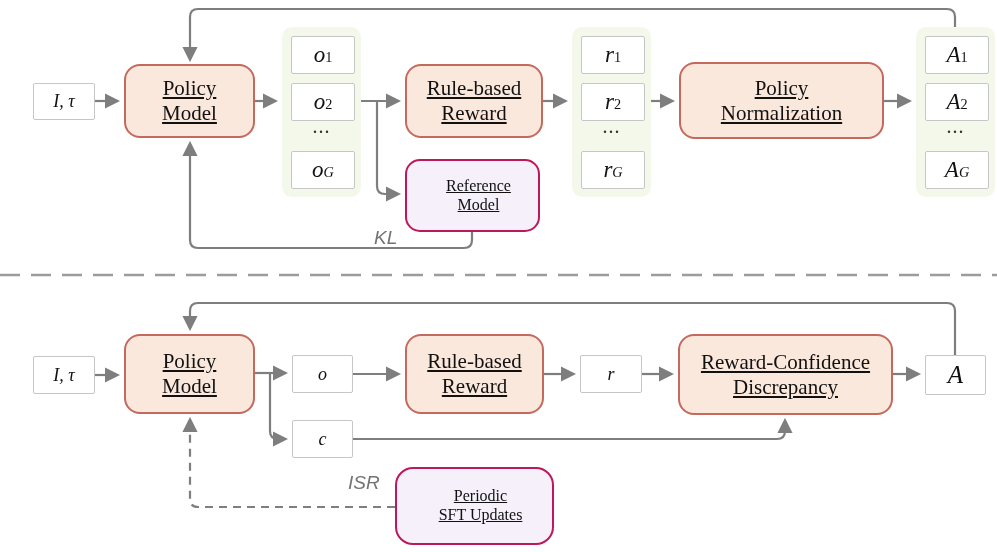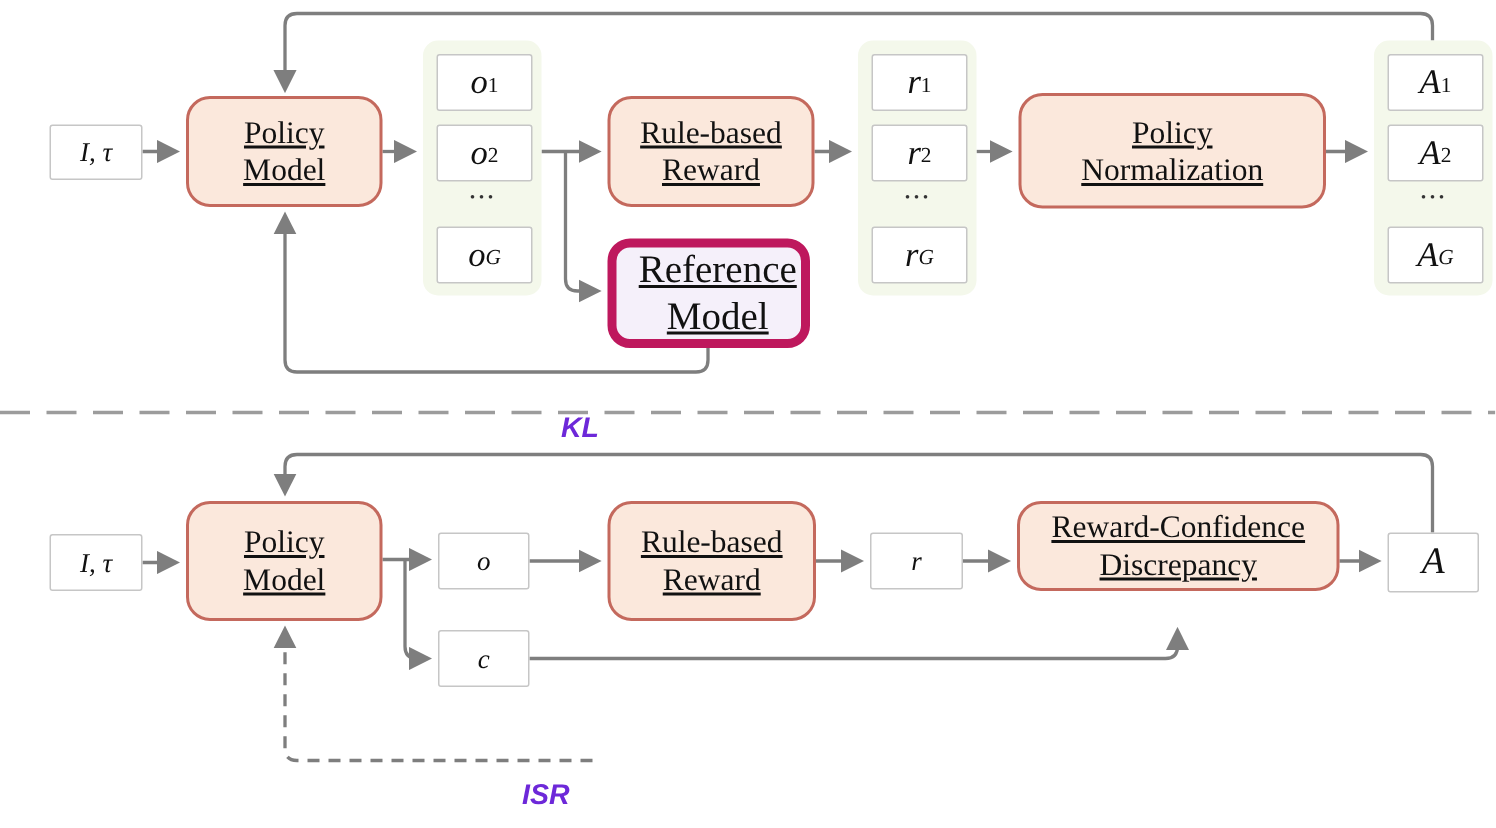--- a/index.html
+++ b/index.html
@@ -10,34 +10,34 @@
   }
   #wires{position:absolute;left:0;top:0;width:997px;height:552px;}
   .abs{position:absolute;box-sizing:border-box;}
   .lbl{white-space:pre-line;text-align:center;line-height:1.18;text-decoration:underline;}
   .center{display:flex;align-items:center;justify-content:center;}
   .pink{
     background:#fbe8dc;border:2.5px solid #c4695d;border-radius:16px;
     font-size:21px;
   }
   .purple{
-    background:#f5f0fa;border:6px solid #be185d;border-radius:15px;
-    font-size:26px;
+    background:#f5f0fa;border:2px solid #be185d;border-radius:15px;
+    font-size:16px;
     padding-left:12px;
   }
   .stack{background:#f4f8eb;border-radius:10px;width:79px;height:170px;}
   .wbox{background:#ffffff;border:1.5px solid #c6c6c6;border-radius:2px;}
   .mitem{position:absolute;left:9px;width:62px;height:36px;display:flex;align-items:center;justify-content:center;font-size:23px;}
   .mi{font-style:italic;}
   sub.ms{font-size:0.62em;line-height:1;transform:translateY(2px);font-style:normal;}
   sub.ms.it{font-style:italic;}
   .dots{position:absolute;left:0;width:100%;text-align:center;font-size:20px;letter-spacing:1px;color:#333;}
   .title{font-weight:700;font-size:31px;letter-spacing:0.5px;}
   .mathbox{font-style:italic;font-size:18px;}
-  .sideLabel{font-family:"Liberation Sans","DejaVu Sans",sans-serif;font-style:italic;font-weight:700;font-size:19px;color:#6d28d9;margin-top:48px;}
+  .sideLabel{font-family:"Liberation Sans","DejaVu Sans",sans-serif;font-style:italic;font-weight:400;font-size:19px;color:#737373;}
 </style>
 </head>
 <body>
 
 <div id="canvas">
 
   <svg id="wires" viewBox="0 0 997 552">
     <defs>
       <marker id="arr" viewBox="0 0 10 10" refX="8" refY="5" markerWidth="7" markerHeight="7" orient="auto-start-reverse">
         <path d="M0,0 L10,5 L0,10 z" fill="#7e7e7e"></path>
@@ -165,25 +165,29 @@
 
   <div class="abs pink center" style="left:405px;top:334px;width:139px;height:80px;">
     <span class="lbl">Rule-based
 Reward</span>
   </div>
 
   <div class="abs wbox center mathbox" style="left:580px;top:355px;width:62px;height:38px;">
     <span>r</span>
   </div>
 
-  <div class="abs pink center" style="left:678px;top:334px;width:215px;height:60px;">
+  <div class="abs pink center" style="left:678px;top:334px;width:215px;height:81px;">
     <span class="lbl">Reward-Confidence
 Discrepancy</span>
   </div>
 
   <div class="abs wbox center mathbox" style="left:925px;top:355px;width:61px;height:40px;font-size:25px;">
     <span>A</span>
   </div>
 
+  <div class="abs purple center" style="left:395px;top:467px;width:159px;height:78px;border-radius:18px;">
+    <span class="lbl">Periodic
+SFT Updates</span>
+  </div>
 
   <div class="abs sideLabel" style="left:348px;top:472px;">ISR</div>
 
 </div>
 
 </body></html>

